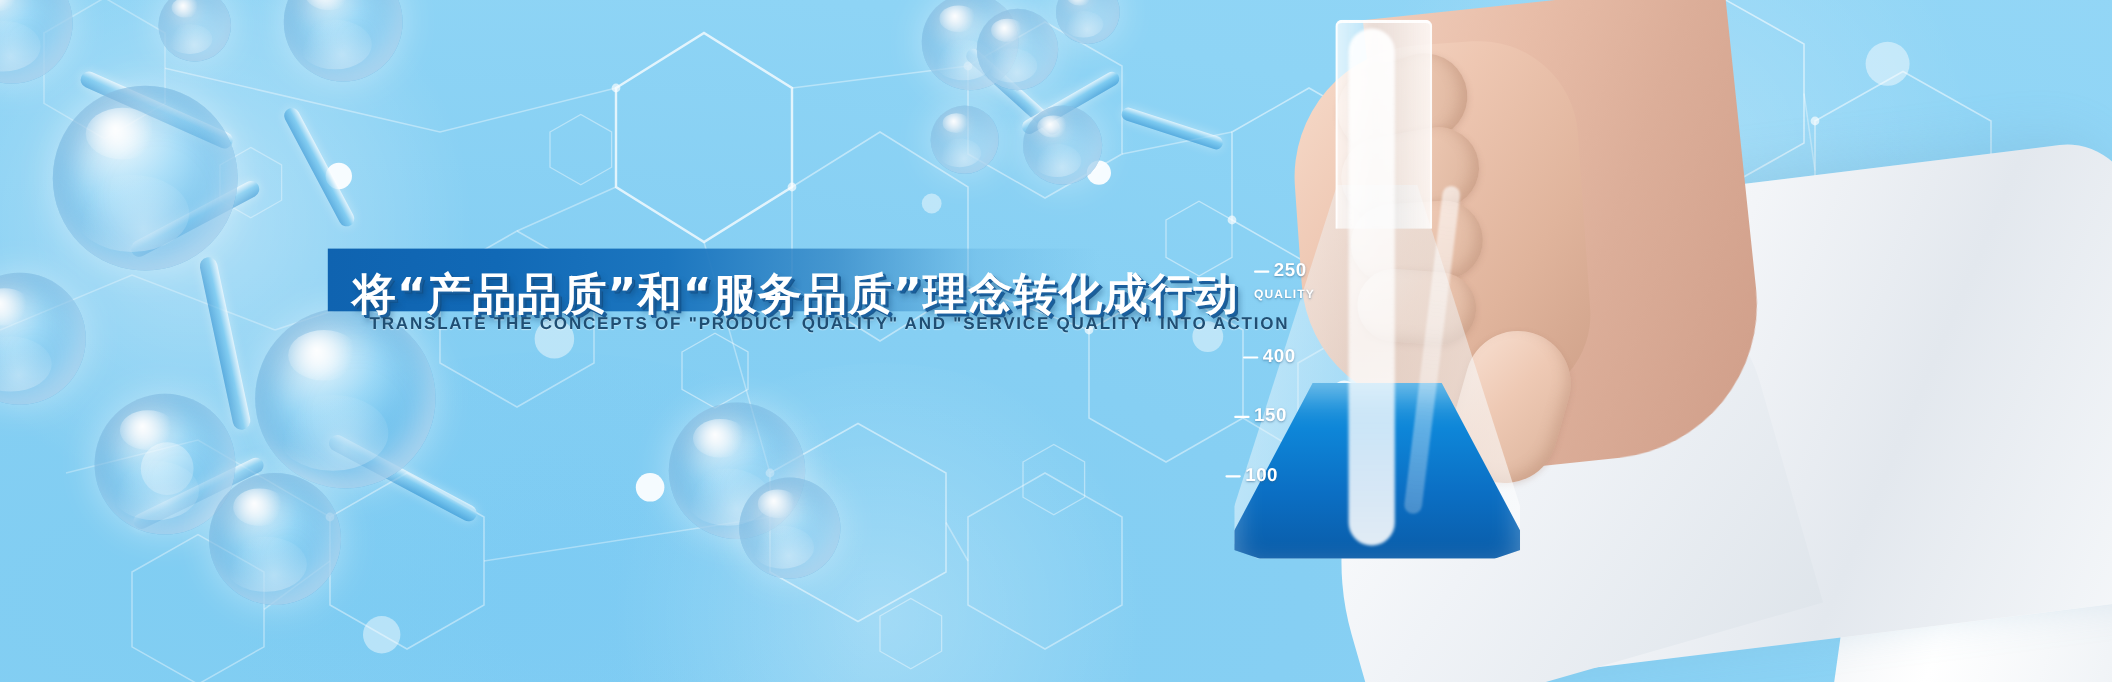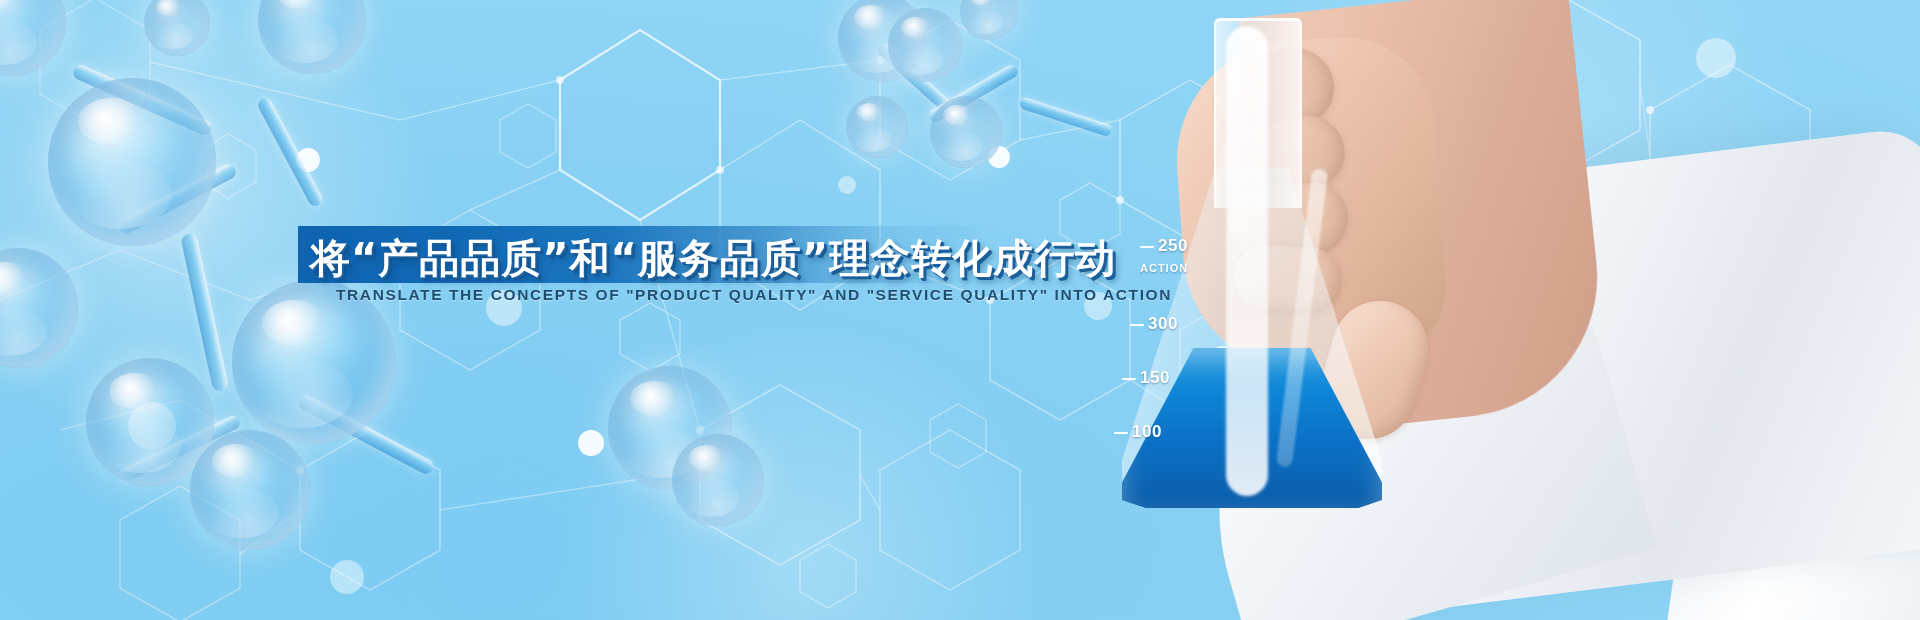--- a/index.html
+++ b/index.html
@@ -60,21 +60,21 @@
 
   .title-bar{
     position:absolute;left:298px;top:226px;width:702px;height:57px;
     background:linear-gradient(90deg,
       #0f63b0 0%, #1169b6 22%, #1c76bf 44%,
       rgba(45,130,195,.72) 66%, rgba(90,172,222,.34) 84%, rgba(130,205,242,0) 100%);
   }
 
   .title{
     position:absolute;left:306px;top:225px;
-    margin:4px;
+    margin:14px;
     font-family:"DejaVu Sans","Liberation Sans",sans-serif;
     font-size:40px;
     font-weight:bold;
     letter-spacing:1px;
     line-height:58px;
     white-space:nowrap;
     color:#ffffff;
     text-shadow:
        2px 2px 0 #1a5f9e,
        3px 3px 0 rgba(18,80,135,.85),
@@ -320,22 +320,22 @@
     <div class="finger thumb"></div>
 
     <div class="flask">
       <div class="flask-body"></div>
       <div class="flask-liquid"></div>
       <div class="flask-neck"></div>
       <div class="flask-gloss"></div>
       <div class="flask-gloss2"></div>
 
       <div class="grad g250"><span class="tick"></span><span>250</span></div>
-      <div class="grad gapprox"><span>ACTION</span></div>
-      <div class="grad g200"><span class="tick"></span><span>300</span></div>
+      <div class="grad gapprox"><span>QUALITY</span></div>
+      <div class="grad g200"><span class="tick"></span><span>400</span></div>
       <div class="grad g150"><span class="tick"></span><span>150</span></div>
       <div class="grad g100"><span class="tick"></span><span>100</span></div>
     </div>
   </div>
 
   <div class="copy">
     <div class="title-bar"></div>
     <h1 class="title">将“产品品质”和“服务品质”理念转化成行动</h1>
     <p class="subtitle">TRANSLATE THE CONCEPTS OF "PRODUCT QUALITY" AND "SERVICE QUALITY" INTO ACTION</p>
   </div>

